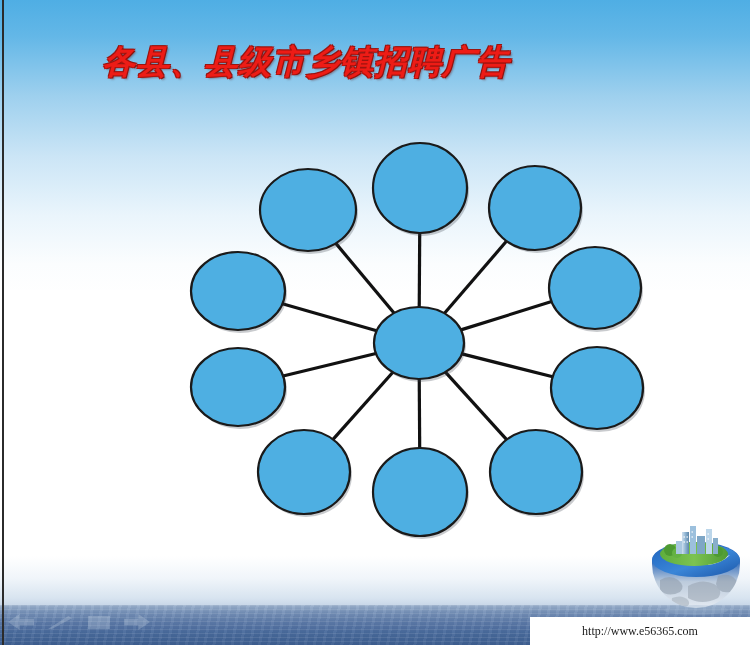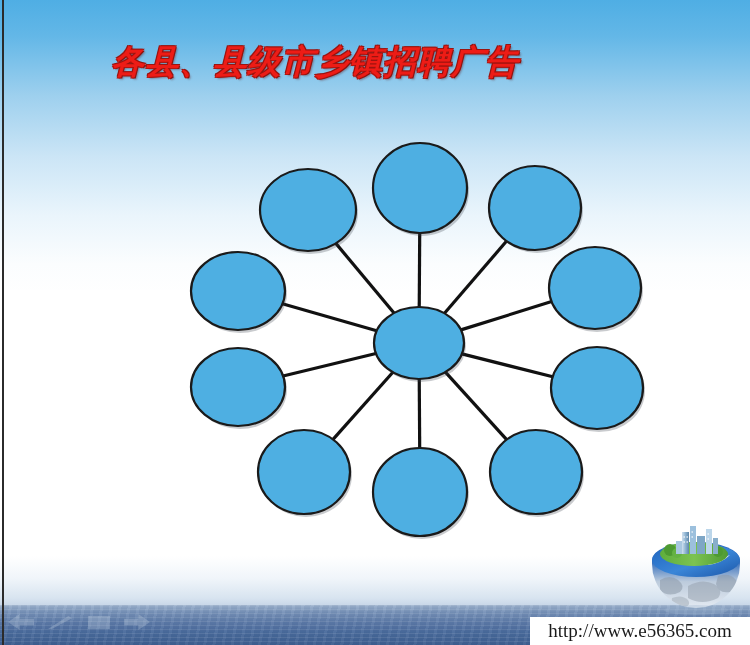--- a/index.html
+++ b/index.html
@@ -115,21 +115,20 @@
     font-style: italic;
     letter-spacing: 1px;
     color: #ed1c16;
     text-shadow:
       -1px -1px 0 #9a1410,
        1px -1px 0 #9a1410,
       -1px  1px 0 #b3150f,
        1px  1px 0 #8d120d,
        2px  2px 2px rgba(90,10,8,0.35);
     white-space: nowrap;
-    padding-left: 9px;
   }
 
   
   #diagram {
     position: absolute;
     left: 0; top: 0;
     width: 750px;
     height: 645px;
   }
   #diagram svg { display: block; }
@@ -148,21 +147,21 @@
     width: 220px; height: 28px;
     background: #ffffff;
   }
   .url-text {
     position: absolute;
     left: 530px; top: 617px;
     width: 220px; height: 20px;
     line-height: 28px;
     text-align: center;
     font-family: "Liberation Serif", "DejaVu Serif", serif;
-    font-size: 19px;
+    font-size: 12px;
     color: #1a1a1a;
     white-space: nowrap;
   }
 </style>
 </head>
 <body>
 
 <div id="slide">
 
   <div class="bg-sky"></div>

